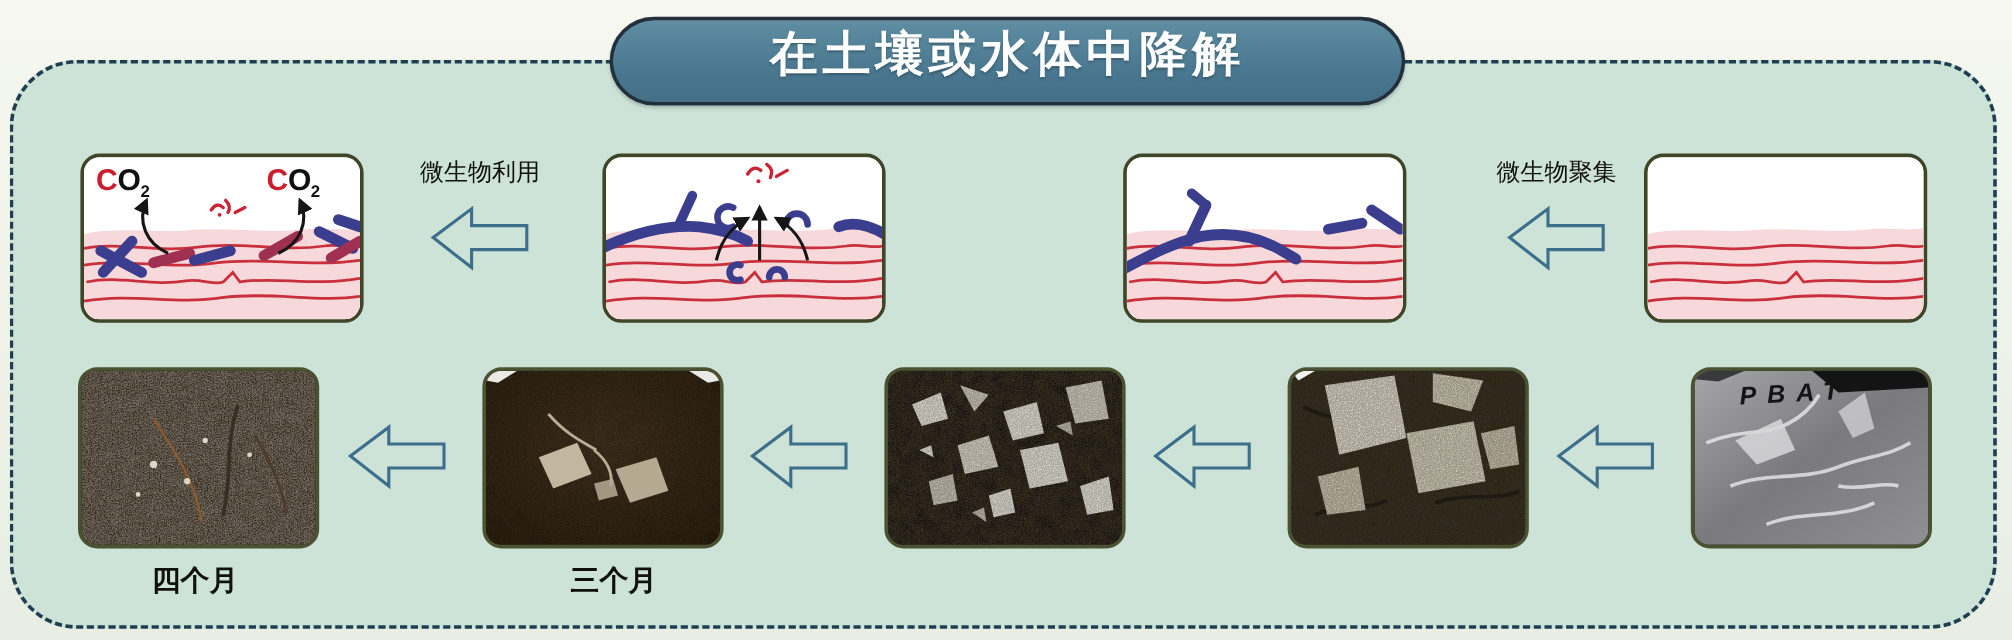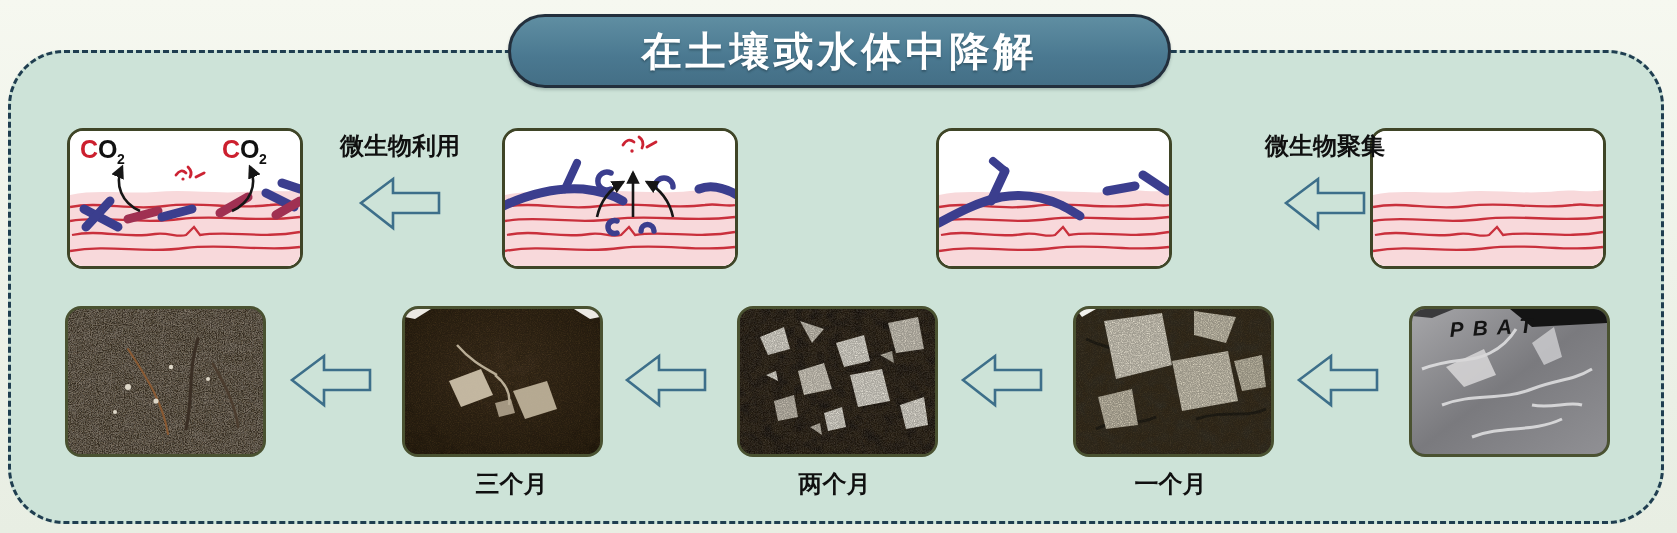--- a/index.html
+++ b/index.html
@@ -19,40 +19,40 @@
     background:#cde3d8;
     border:3px dashed #1f3e50;
     border-radius:56px;
   }
   .title-pill{
     position:absolute;left:508px;top:14px;
     width:657px;height:68px;
     background:linear-gradient(180deg,#5f8ea2 0%,#4a7890 60%,#446f86 100%);
     border:3px solid #232f3c;
     border-radius:37px;
-    display:flex;align-items:center;justify-content:center;
+    display:flex;align-items:flex-start;justify-content:center;
     z-index:6;
     box-shadow:0 2px 3px rgba(40,60,60,.25);
   }
   .title-pill span{
     color:#ffffff;font-size:40px;font-weight:bold;letter-spacing:4px;
     text-shadow:0 2px 2px rgba(20,40,50,.35);
   }
   .card{
     position:absolute;top:128px;width:230px;height:135px;
     background:#ffffff;border:3px solid #3f4527;border-radius:16px;
     overflow:hidden;
   }
   .card svg{display:block;width:100%;height:100%;}
   .flow-step{
     position:absolute;top:130px;width:160px;
     display:flex;flex-direction:column;align-items:center;
   }
   .flow-label{
-    font-size:24px;font-weight:700;color:#101010;white-space:nowrap;
+    font-size:20px;font-weight:400;color:#101010;white-space:nowrap;
   }
   .flow-step .arrow-svg{margin-top:13px;}
   .arrow-svg{display:block;}
   .photo{
     position:absolute;top:306px;width:195px;height:145px;
     border:3px solid #4a5231;border-radius:16px;
     overflow:hidden;margin:0;background:#333;
   }
   .photo svg{display:block;width:100%;height:100%;}
   .photo-label{
@@ -196,21 +196,21 @@
       <use href="#film230"></use>
     </svg>
   </div>
 
   <div class="flow-step" style="left:320px">
     <div class="flow-label">微生物利用</div>
     <svg class="arrow-svg" width="84" height="57" viewBox="0 0 84 57">
       <polygon points="3,28 35,4 35,18 81,18 81,38 35,38 35,53" fill="none" stroke="#3d6f8a" stroke-width="2.6"></polygon>
     </svg>
   </div>
-  <div class="flow-step" style="left:1245px">
+  <div class="flow-step" style="left:1217px">
     <div class="flow-label">微生物聚集</div>
     <svg class="arrow-svg" width="84" height="57" viewBox="0 0 84 57">
       <polygon points="3,28 35,4 35,18 81,18 81,38 35,38 35,53" fill="none" stroke="#3d6f8a" stroke-width="2.6"></polygon>
     </svg>
   </div>
 
   <figure class="photo" style="left:65px">
     <svg viewBox="0 0 195 145">
       <rect width="195" height="145" fill="#675949"></rect>
       <rect width="195" height="145" filter="url(#blotch)" opacity="0.5"></rect>
@@ -316,17 +316,16 @@
   <svg class="bottom-arrow arrow-svg" style="left:624px" width="84" height="57" viewBox="0 0 84 57">
     <polygon points="3,28 35,4 35,18 81,18 81,38 35,38 35,53" fill="none" stroke="#3d6f8a" stroke-width="2.6"></polygon>
   </svg>
   <svg class="bottom-arrow arrow-svg" style="left:960px" width="84" height="57" viewBox="0 0 84 57">
     <polygon points="3,28 35,4 35,18 81,18 81,38 35,38 35,53" fill="none" stroke="#3d6f8a" stroke-width="2.6"></polygon>
   </svg>
   <svg class="bottom-arrow arrow-svg" style="left:1296px" width="84" height="57" viewBox="0 0 84 57">
     <polygon points="3,28 35,4 35,18 81,18 81,38 35,38 35,53" fill="none" stroke="#3d6f8a" stroke-width="2.6"></polygon>
   </svg>
 
+  <div class="photo-label" style="left:65px">四个月</div>
   <div class="photo-label" style="left:414px">三个月</div>
-  <div class="photo-label" style="left:737px">两个月</div>
-  <div class="photo-label" style="left:1073px">一个月</div>
 
 </div>
 
 </body></html>

